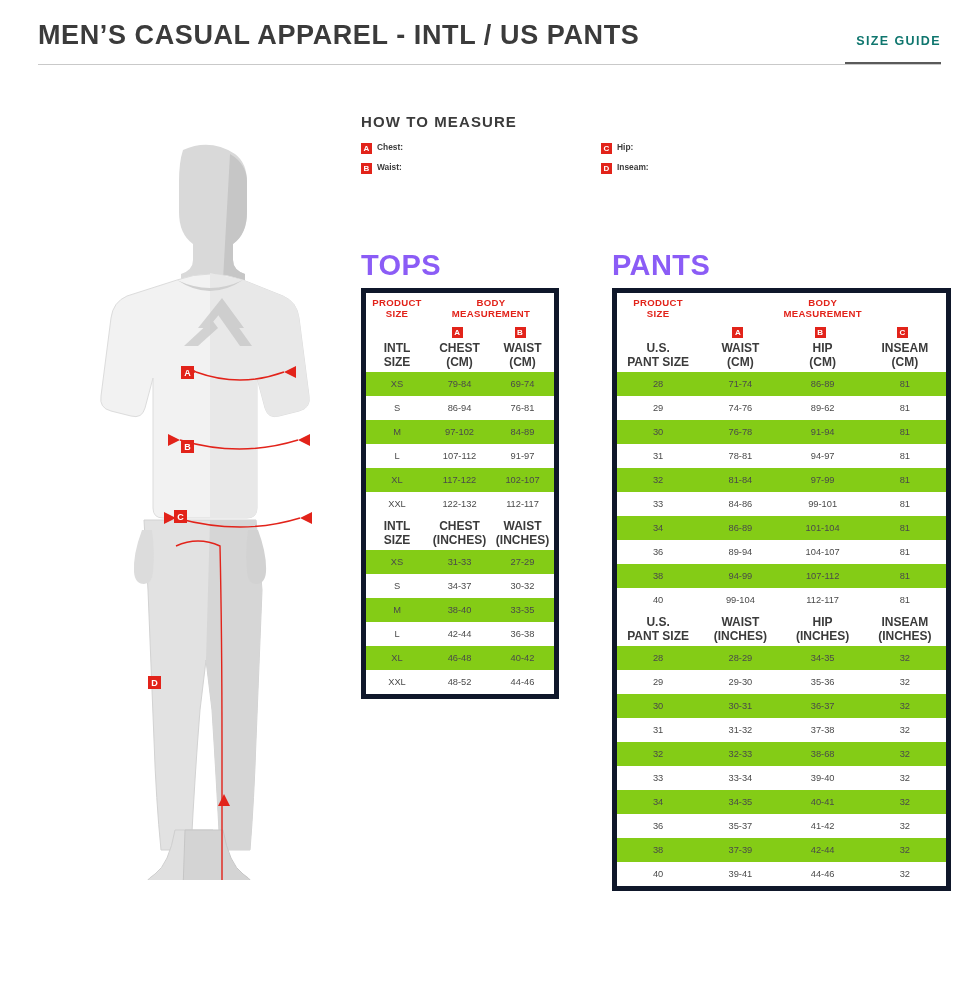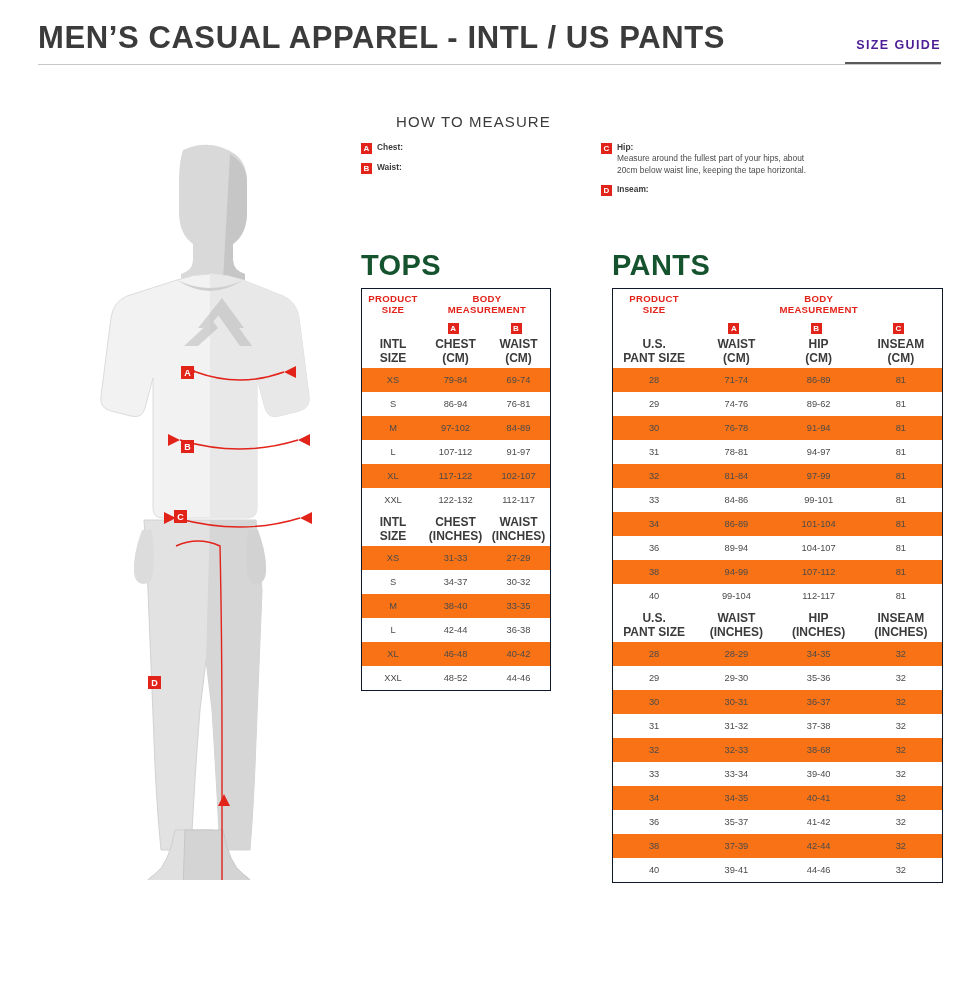--- a/index.html
+++ b/index.html
@@ -22,36 +22,36 @@
     left: 38px;
     top: 22px;
     width: 903px;
   }
   .header-row {
     display: flex;
     align-items: flex-end;
     justify-content: space-between;
   }
   .header-title {
-    font-size: 31px;
+    font-size: 27px;
     font-weight: bold;
     letter-spacing: 0.6px;
     color: #3b3b3b;
     line-height: 1;
     padding-bottom: 4px;
   }
   .header-right {
     text-align: right;
     padding-bottom: 5px;
   }
   .header-sub {
     font-size: 12.5px;
     font-weight: bold;
     letter-spacing: 1.4px;
-    color: #4c1d95;
+    color: #0f766e;
     text-align: right;
   }
   .header-rule {
     position: absolute;
     left: 0;
     top: 42px;
     width: 903px;
     height: 1px;
     background: #c9c9c9;
   }
@@ -66,25 +66,24 @@
 
   
   .howto {
     position: absolute;
     left: 361px;
     top: 113px;
     width: 580px;
   }
   .howto-title {
     font-size: 15px;
-    font-weight: normal;
+    font-weight: bold;
     letter-spacing: 1.1px;
     color: #3b3b3b;
     margin-bottom: 12px;
-    margin-left: 35px;
   }
   .howto-cols {
     display: flex;
     gap: 18px;
   }
   .howto-col { width: 222px; }
   .howto-item {
     display: flex;
     margin-bottom: 8px;
   }
@@ -113,24 +112,24 @@
     width: 260px;
     height: 740px;
   }
 
   
   .section { position: absolute; }
   .section-title {
     font-size: 29px;
     font-weight: bold;
     letter-spacing: 0.4px;
-    color: #14532d;
+    color: #8b5cf6;
     margin-bottom: 6px;
   }
-  .tbl-wrap { border: 1px solid #0f172a; }
+  .tbl-wrap { border: 5px solid #0f172a; }
   table {
     border-collapse: collapse;
     width: 100%;
     table-layout: fixed;
   }
   td, th {
     text-align: center;
     vertical-align: middle;
     font-size: 9.3px;
     color: #4a4a4a;
@@ -148,21 +147,21 @@
   }
   .hdr-red.two { height: 30px; }
   .tagrow td { height: 13px; padding-top: 2px; }
   .colhdr td {
     font-size: 12px;
     font-weight: bold;
     color: #3b3b3b;
     line-height: 1.2;
     height: 34px;
   }
-  tr.zebra td { background: #f97316; }
+  tr.zebra td { background: #84cc16; }
 
   .tops { left: 361px; top: 249px; width: 188px; }
   .tops .tbl-wrap { width: 188px; }
   .pants { left: 612px; top: 249px; width: 329px; }
   .pants .tbl-wrap { width: 329px; }
 </style>
 </head>
 <body>
 
 <div class="header">
@@ -185,21 +184,21 @@
         <span class="howto-text"><b>Chest:</b><br></span>
       </div>
       <div class="howto-item">
         <span class="tag">B</span>
         <span class="howto-text"><b>Waist:</b><br></span>
       </div>
     </div>
     <div class="howto-col">
       <div class="howto-item">
         <span class="tag">C</span>
-        <span class="howto-text"><b>Hip:</b><br><span>Measure around the fullest part of your hips, about 20cm below waist line, keeping the tape horizontal.</span></span>
+        <span class="howto-text"><b>Hip:</b><br></span>
       </div>
       <div class="howto-item">
         <span class="tag">D</span>
         <span class="howto-text"><b>Inseam:</b><br></span>
       </div>
     </div>
   </div>
 </div>
 
 <div class="figure">

